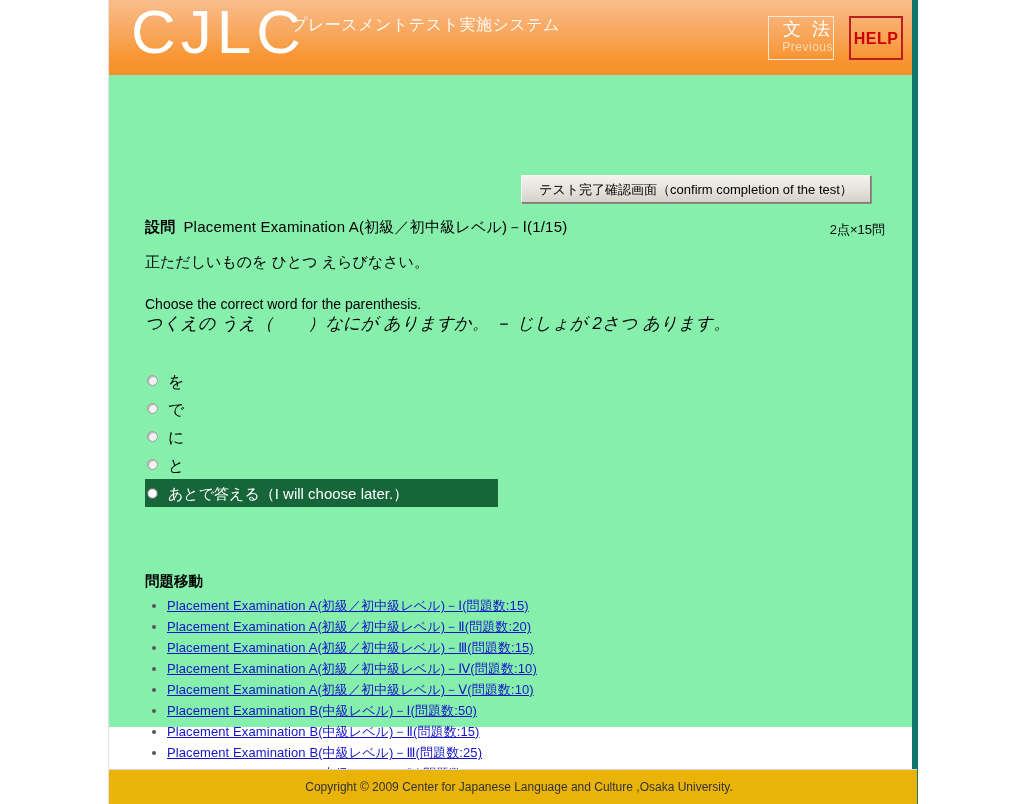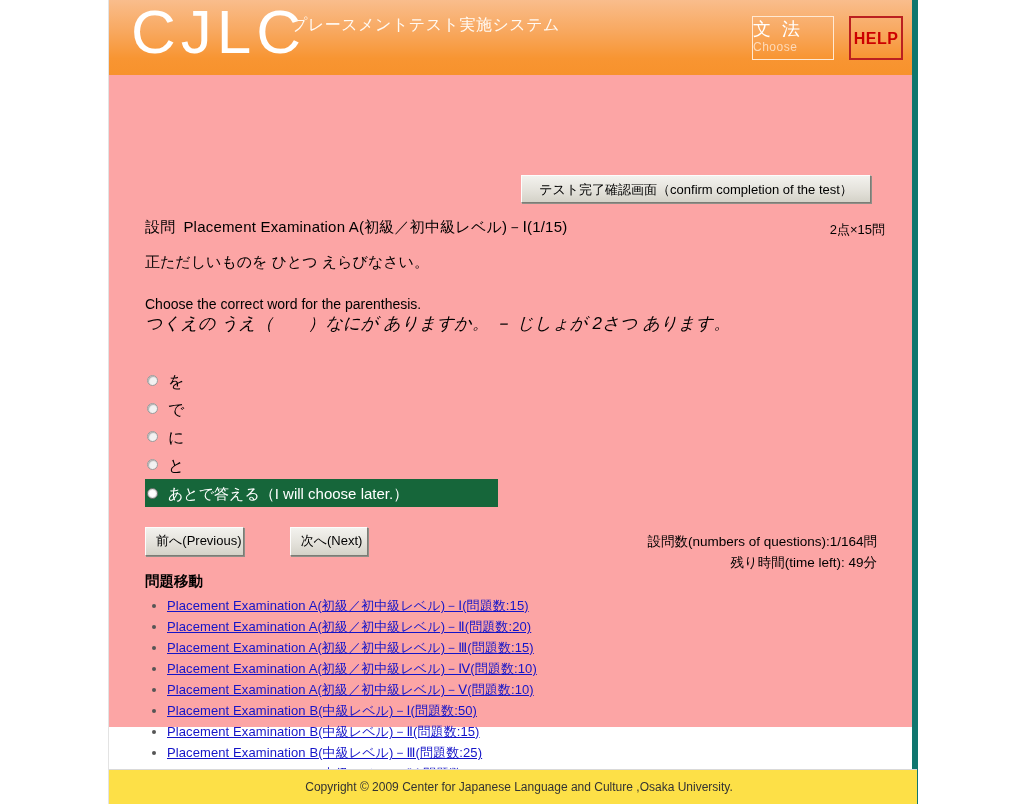--- a/index.html
+++ b/index.html
@@ -68,25 +68,25 @@
     font-size: 16px;
     line-height: 23px;
     letter-spacing: 0.5px;
   }
   #banner-subtitle div { white-space: nowrap; }
 
   #grammar-badge {
     position: absolute;
     right: 78px;
     top: 16px;
-    width: 82px;
+    width: 66px;
     height: 44px;
     border: 1px solid #ffe9d4;
     box-sizing: border-box;
-    text-align: left;
+    text-align: right;
     color: #ffffff;
   }
   #grammar-badge .g-jp {
     display: block;
     font-size: 18px;
     line-height: 22px;
     letter-spacing: 3px;
     margin-top: 1px;
   }
   #grammar-badge .g-en {
@@ -111,21 +111,21 @@
     text-align: center;
     letter-spacing: 0.5px;
     margin-left: 12px;
   }
 
   
   #content {
     position: relative;
     padding: 0 0 0 0;
     height: 652px;
-    background: #fca5a5;
+    background: #86efac;
   }
 
   .win-button {
     display: inline-block;
     background: linear-gradient(to bottom, #f3f2ee 0%, #e4e2db 55%, #d4d2c8 100%);
     border: 1px solid #9a9a92;
     border-top-color: #fdfdfc;
     border-left-color: #fdfdfc;
     border-right-color: #7c7c75;
     border-bottom-color: #7c7c75;
@@ -152,21 +152,21 @@
     left: 36px;
     top: 143px;
     width: 740px;
     height: 22px;
   }
   #question-title {
     float: left;
     font-size: 15px;
     letter-spacing: 0.2px;
   }
-  #question-title .label-jp { font-weight: normal; margin-right: 8px; }
+  #question-title .label-jp { font-weight: bold; margin-right: 8px; }
   #question-points {
     float: right;
     font-size: 13px;
     padding-top: 3px;
   }
 
   #instructions {
     position: absolute;
     left: 36px;
     top: 176px;
@@ -279,21 +279,21 @@
   }
   #confirm-bottom { width: 350px; height: 28px; padding-top: 5px; }
 
   
   #footer {
     position: absolute;
     left: 0;
     top: 769px;
     width: 808px;
     height: 35px;
-    background: #fde047;
+    background: #eab308;
     border-top: 1px solid #d9d9d9;
     box-sizing: border-box;
     padding-left: 12px;
   }
   #footer-text {
     text-align: center;
     font-size: 12px;
     color: #333333;
     line-height: 34px;
   }
@@ -307,21 +307,21 @@
 <div id="page-frame">
 
   <div id="banner">
     <div id="logo-text">CJLC</div>
     <div id="banner-subtitle">
       <div>プレースメントテスト実施システム</div>
     </div>
 
     <div id="grammar-badge">
       <span class="g-jp">文 法</span>
-      <span class="g-en">Choose</span>
+      <span class="g-en">Previous</span>
     </div>
 
     <div id="help-badge">HELP</div>
   </div>
 
   <div id="content">
 
     <div id="confirm-top-wrap">
       <div id="confirm-top" class="win-button">テスト完了確認画面（confirm completion of the test）</div>
     </div>
@@ -351,29 +351,21 @@
         <span class="radio"></span><span class="opt-label">に</span>
       </div>
       <div class="option-row">
         <span class="radio"></span><span class="opt-label">と</span>
       </div>
       <div class="option-row selected">
         <span class="radio"></span><span class="opt-label">あとで答える（I will choose later.）</span>
       </div>
     </div>
 
-    <div id="nav-buttons">
-      <span id="prev-button" class="win-button">前へ(Previous)</span>
-      <span id="next-button" class="win-button">次へ(Next)</span>
-    </div>
-
-    <div id="counters">
-      <div>設問数(numbers of questions):1/164問</div>
-      <div>残り時間(time left): 49分</div>
-    </div>
+
 
     <div id="jump-heading">問題移動</div>
 
     <ul id="jump-list">
       <li><a href="#">Placement Examination A(初級／初中級レベル)－Ⅰ(問題数:15)</a></li>
       <li><a href="#">Placement Examination A(初級／初中級レベル)－Ⅱ(問題数:20)</a></li>
       <li><a href="#">Placement Examination A(初級／初中級レベル)－Ⅲ(問題数:15)</a></li>
       <li><a href="#">Placement Examination A(初級／初中級レベル)－Ⅳ(問題数:10)</a></li>
       <li><a href="#">Placement Examination A(初級／初中級レベル)－Ⅴ(問題数:10)</a></li>
       <li><a href="#">Placement Examination B(中級レベル)－Ⅰ(問題数:50)</a></li>

